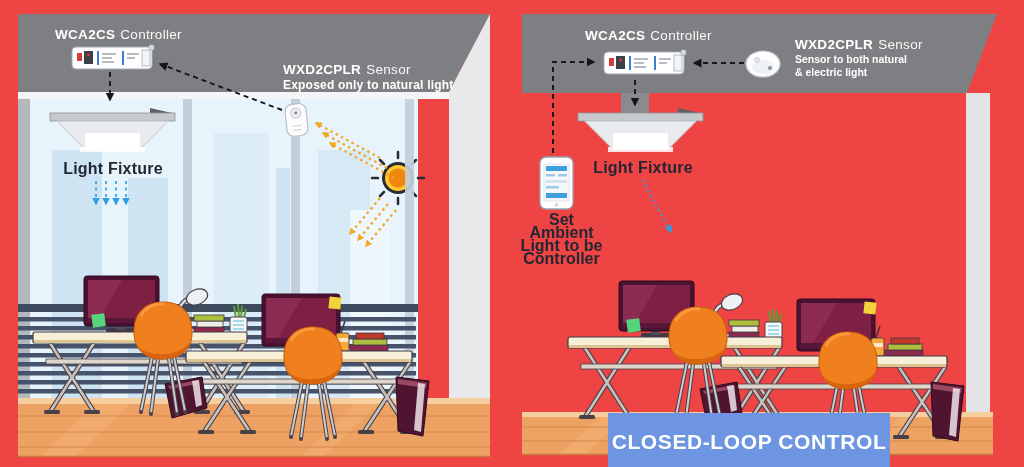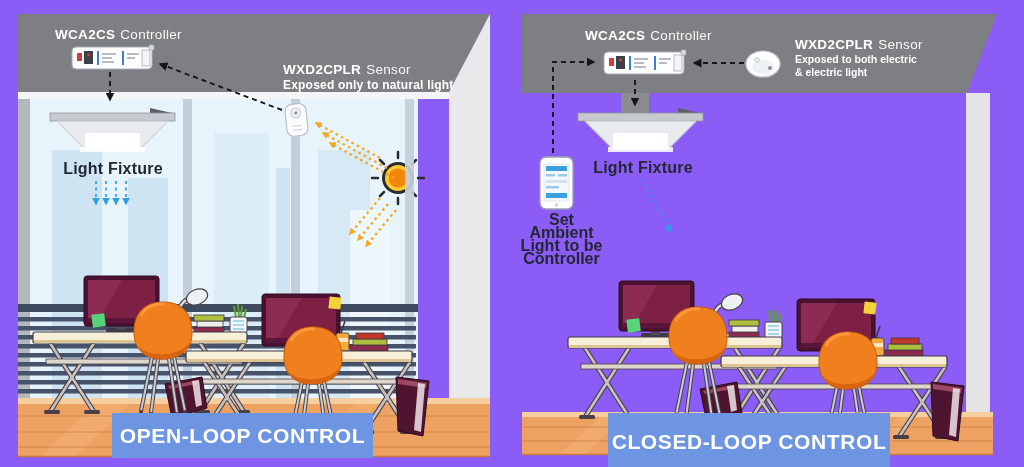--- a/index.html
+++ b/index.html
@@ -1,16 +1,16 @@
 <!DOCTYPE html>
 <html><head>
 <meta charset="utf-8">
 <style>
   html,body{margin:0;padding:0;background:#ffffff;}
-  .canvas{position:relative;width:1024px;height:467px;background:#8b5cf6;overflow:hidden;
+  .canvas{position:relative;width:1024px;height:467px;background:#ef4444;overflow:hidden;
           font-family:"Liberation Sans",sans-serif;}
   .scene-svg{position:absolute;left:0;top:0;}
   .label{position:absolute;}
   .lbl-white{color:#ffffff;}
   .lbl-dark{color:#232733;}
   .device-lbl{font-size:13.5px;letter-spacing:.3px;white-space:nowrap;}
   .lbl-model{font-weight:700;}
   .lbl-type{font-weight:500;margin-left:5px;opacity:.95;}
   .sensor-note{font-size:12px;font-weight:600;letter-spacing:.2px;white-space:nowrap;}
   .sensor-note-lg{font-size:10.5px;font-weight:600;line-height:12.5px;white-space:nowrap;}
@@ -325,32 +325,29 @@
   </svg>
 
   <div class="label lbl-white device-lbl" style="left:55px;top:27px;">
     <span class="lbl-model">WCA2CS</span><span class="lbl-type">Controller</span>
   </div>
   <div class="label lbl-white device-lbl" style="left:283px;top:62px;">
     <span class="lbl-model">WXD2CPLR</span><span class="lbl-type">Sensor</span>
   </div>
   <div class="label lbl-white sensor-note" style="left:283px;top:78px;">Exposed only to natural light</div>
   <div class="label lbl-dark fixture-lbl" style="left:58px;top:160px;width:110px;">Light Fixture</div>
-  <div class="banner" style="left:112px;top:413px;width:261px;height:45px;">
-    <span>OPEN-LOOP CONTROL</span>
-  </div>
 
   <div class="label lbl-white device-lbl" style="left:585px;top:28px;">
     <span class="lbl-model">WCA2CS</span><span class="lbl-type">Controller</span>
   </div>
   <div class="label lbl-white device-lbl" style="left:795px;top:37px;">
     <span class="lbl-model">WXD2CPLR</span><span class="lbl-type">Sensor</span>
   </div>
   <div class="label lbl-white sensor-note-lg" style="left:795px;top:53px;">
-    <span>Exposed to both electric</span>
+    <span>Sensor to both natural</span>
     <span>&amp; electric light</span>
   </div>
   <div class="label lbl-dark fixture-lbl" style="left:588px;top:159px;width:110px;">Light Fixture</div>
   <div class="label lbl-dark phone-caption" style="left:519px;top:213px;width:85px;">
     <span>Set Ambient</span>
     <span>Light to be</span>
     <span>Controller</span>
   </div>
   <div class="banner" style="left:608px;top:413px;width:282px;height:57px;">
     <span>CLOSED-LOOP CONTROL</span>

